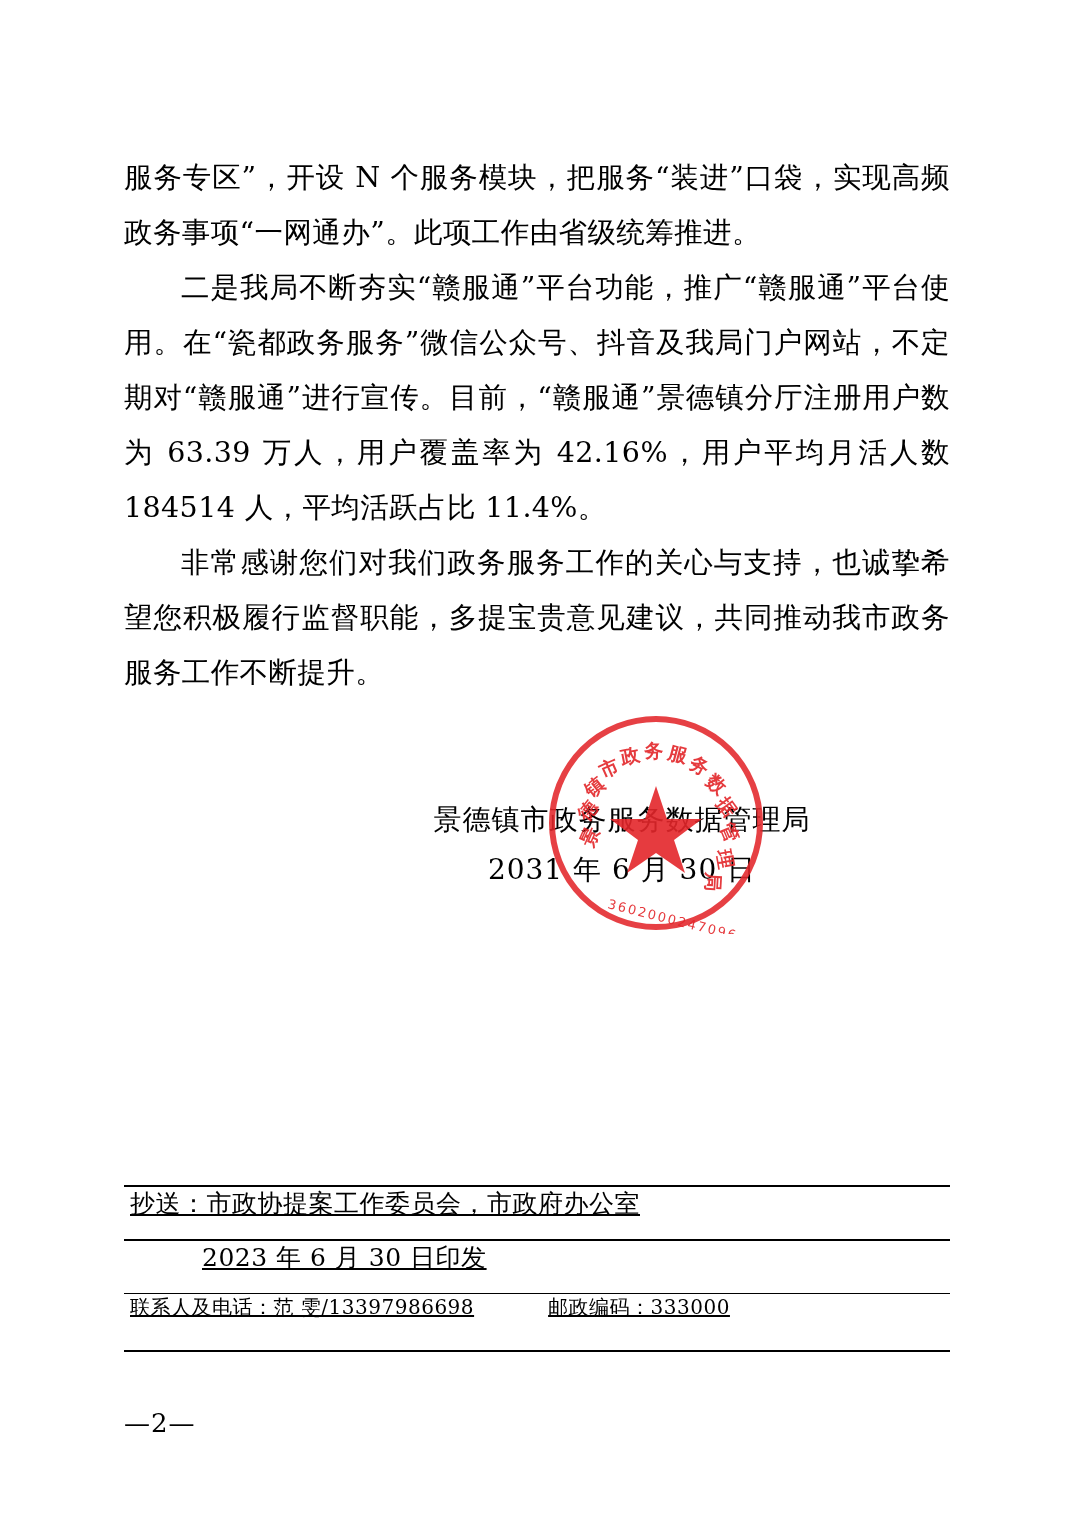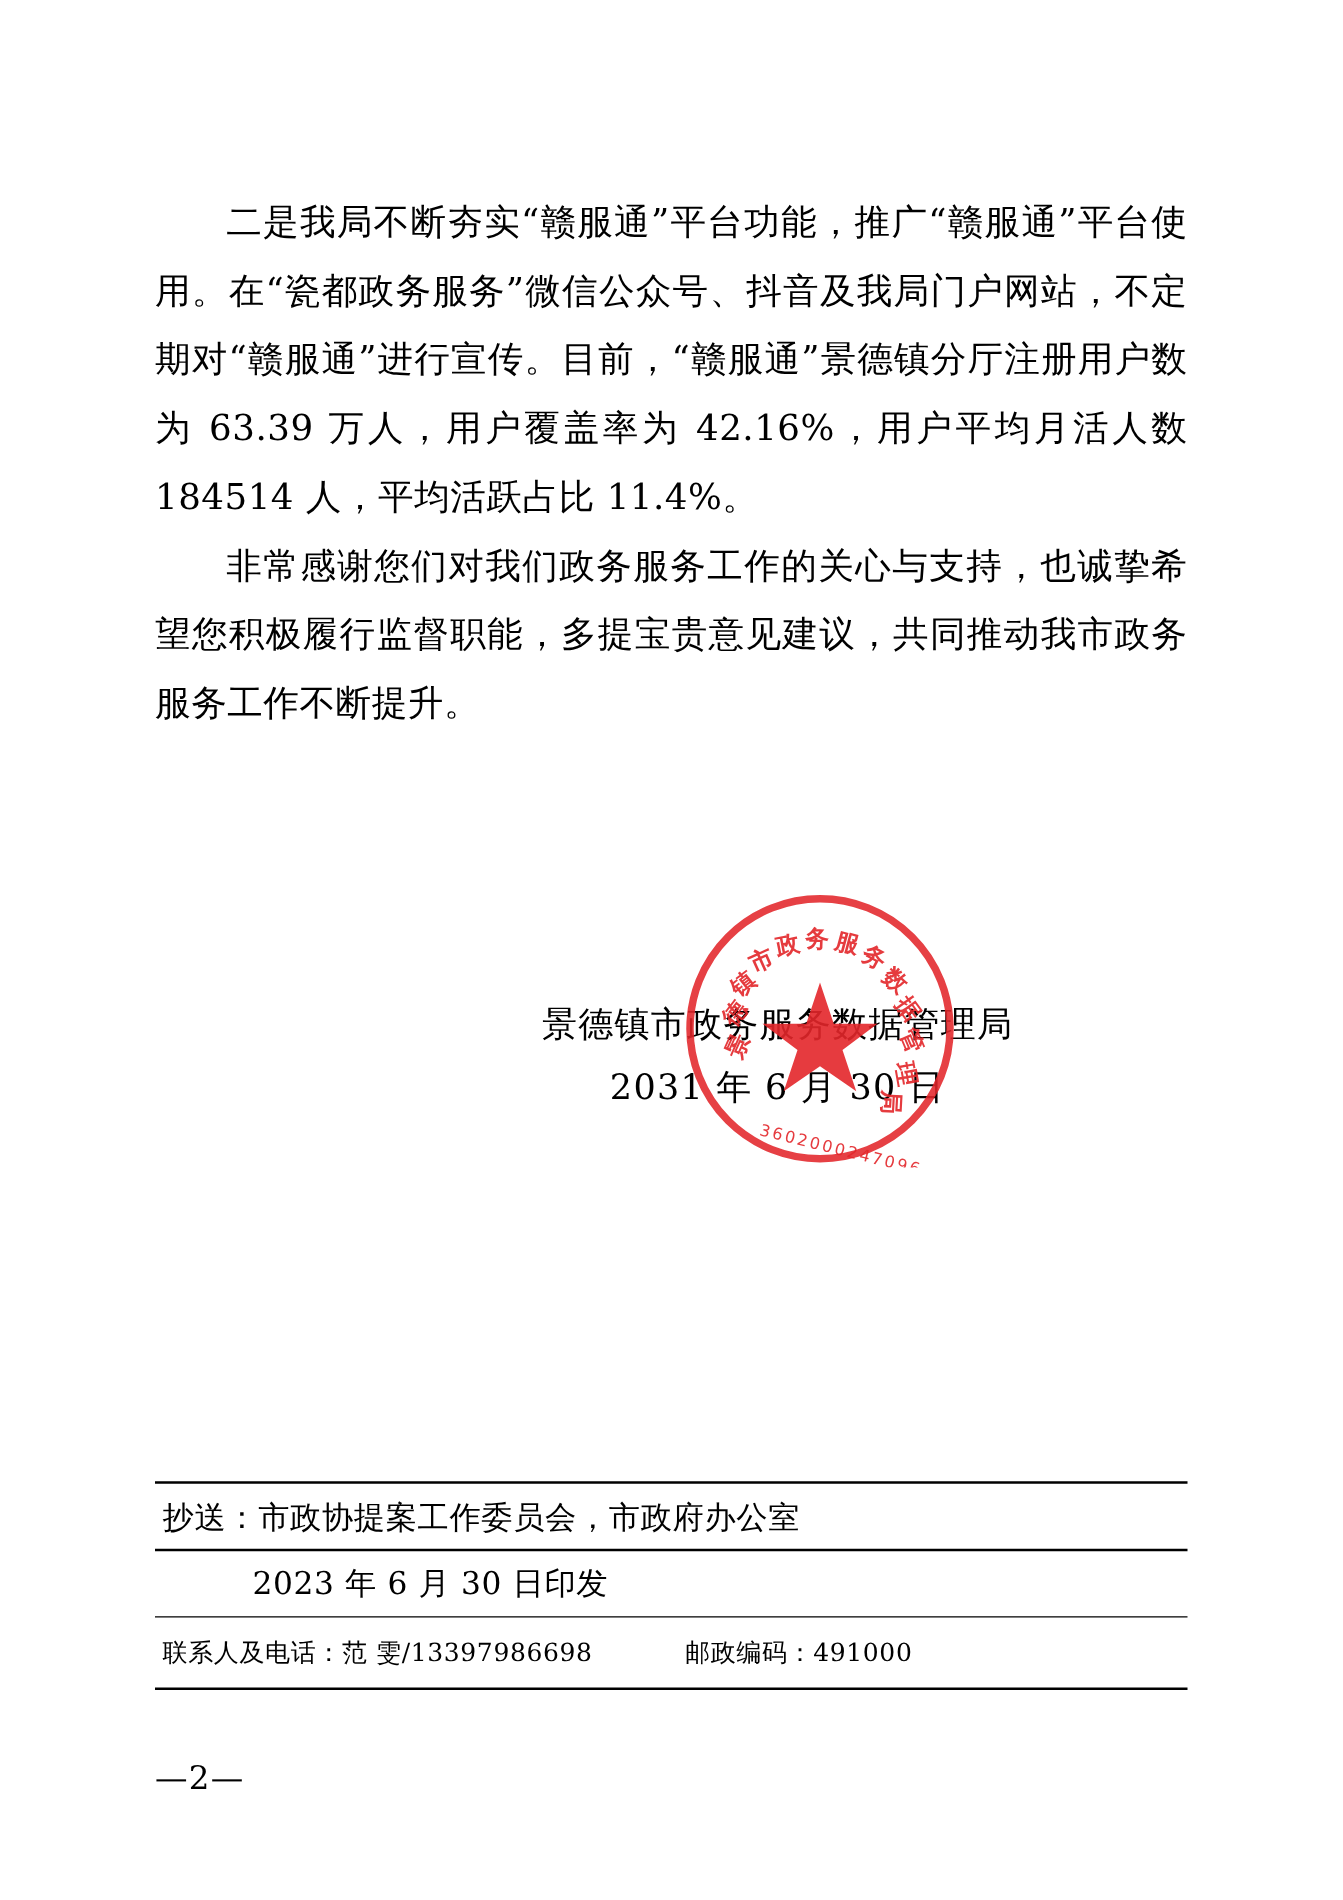--- a/index.html
+++ b/index.html
@@ -65,24 +65,25 @@
     width: 826px;
   }
   .rule {
     height: 2px;
     background: #000;
     width: 100%;
   }
   .rule.thin { height: 1.5px; }
   .frow {
     display: flex;
-    align-items: center;
+    align-items: flex-start;
     height: 52px;
     font-size: 25px;
     letter-spacing: 0.5px;
+    text-decoration: underline;
   }
   .frow.big {
     font-size: 20px;
     height: 56px;
   }
   .fcell-left { flex: 0 0 auto; padding-left: 6px; }
   .fcell-right { padding-left: 78px; }
   .frow.big .fcell-right { padding-left: 74px; }
   .page-number {
     position: absolute;
@@ -91,20 +92,21 @@
     font-size: 26px;
     letter-spacing: 1px;
   }
 </style>
 </head>
 <body>
 
 <div class="page">
 
   <div class="body-area">
+    <p class="para">服务专区”，开设 N 个服务模块，把服务“装进”口袋，实现高频政务事项“一网通办”。此项工作由省级统筹推进。</p>
     <p class="para indent">二是我局不断夯实“赣服通”平台功能，推广“赣服通”平台使用。在“瓷都政务服务”微信公众号、抖音及我局门户网站，不定期对“赣服通”进行宣传。目前，“赣服通”景德镇分厅注册用户数为 63.39 万人，用户覆盖率为 42.16%，用户平均月活人数 184514 人，平均活跃占比 11.4%。</p>
     <p class="para indent">非常感谢您们对我们政务服务工作的关心与支持，也诚挚希望您积极履行监督职能，多提宝贵意见建议，共同推动我市政务服务工作不断提升。</p>
   </div>
 
   <div class="sig-block">
     <div class="sig-line">景德镇市政务服务数据管理局</div>
     <div class="sig-line">2031 年 6 月 30 日</div>
   </div>
 
   <div class="seal">
@@ -141,20 +143,20 @@
     <div class="frow">
       <span class="fcell-left">抄送：市政协提案工作委员会，市政府办公室</span>
     </div>
     <div class="rule thin"></div>
     <div class="frow">
       <span class="fcell-right">2023 年 6 月 30 日印发</span>
     </div>
     <div class="rule thin"></div>
     <div class="frow big">
       <span class="fcell-left">联系人及电话：范 雯/13397986698</span>
-      <span class="fcell-right">邮政编码：491000</span>
+      <span class="fcell-right">邮政编码：333000</span>
     </div>
     <div class="rule"></div>
   </div>
 
   <div class="page-number">—2—</div>
 
 </div>
 
 </body></html>

